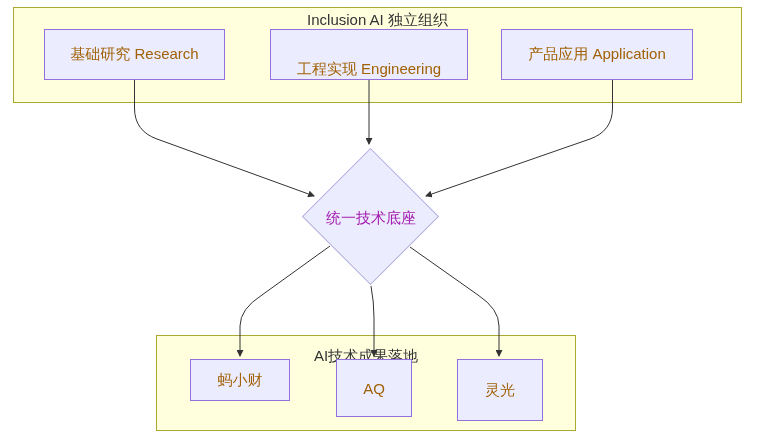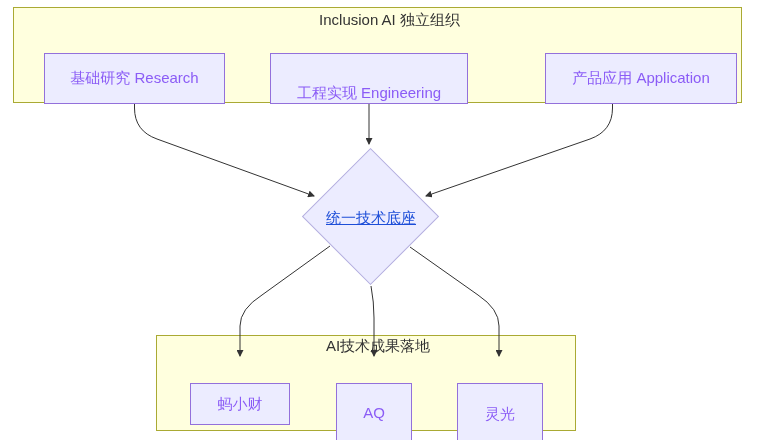--- a/index.html
+++ b/index.html
@@ -19,69 +19,66 @@
     box-sizing: border-box;
   }
   .cluster-top    { left: 13px;  top: 7px;   width: 729px; height: 96px; }
   .cluster-bottom { left: 156px; top: 335px; width: 420px; height: 96px; }
   .cluster-title {
     width: 100%;
     text-align: center;
     font-size: 15px;
     line-height: 18px;
     color: #333333;
-    padding-left: 12px;
   }
   .cluster-top .cluster-title    { margin-top: 3px; }
-  .cluster-bottom .cluster-title { margin-top: 1px; }
+  .cluster-bottom .cluster-title { margin-top: 11px; }
 
   .edges {
     position: absolute;
     left: 0; top: 0;
     width: 760px; height: 440px;
   }
 
   .node {
     position: absolute;
     background: #ececff;
     border: 1px solid #9370db;
     box-sizing: border-box;
     display: flex;
     align-items: center;
     justify-content: center;
     font-size: 15px;
-    color: #8b5cf6;
+    color: #a16207;
     text-align: center;
-    margin-top: 24px;
   }
   .node-research    { left: 44px;  top: 29px;  width: 181px; height: 51px; }
   .node-engineering { left: 270px; top: 29px;  width: 198px; height: 51px; align-items: flex-end; }
-  .node-application { left: 545px; top: 29px;  width: 192px; height: 51px; }
+  .node-application { left: 501px; top: 29px;  width: 192px; height: 51px; }
   .node-ma          { left: 190px; top: 359px; width: 100px; height: 42px; }
   .node-aq          { left: 336px; top: 359px; width: 76px;  height: 58px; }
   .node-lingguang   { left: 457px; top: 359px; width: 86px;  height: 62px; }
 
   .diamond {
     position: absolute;
     left: 322px; top: 168px;
     width: 97px; height: 97px;
     background: #ececff;
     border: 1px solid #b3aede;
     transform: rotate(45deg);
     box-sizing: border-box;
   }
   .diamond-label {
     position: absolute;
     left: 291px; top: 207px;
     width: 160px;
     text-align: center;
     font-size: 15px;
     line-height: 22px;
-    color: #1d4ed8;
-    text-decoration: underline;
+    color: #a21caf;
   }
 </style>
 </head>
 <body>
 
 <div class="stage">
 
   <div class="cluster cluster-top">
     <div class="cluster-title">Inclusion AI 独立组织</div>
   </div>

